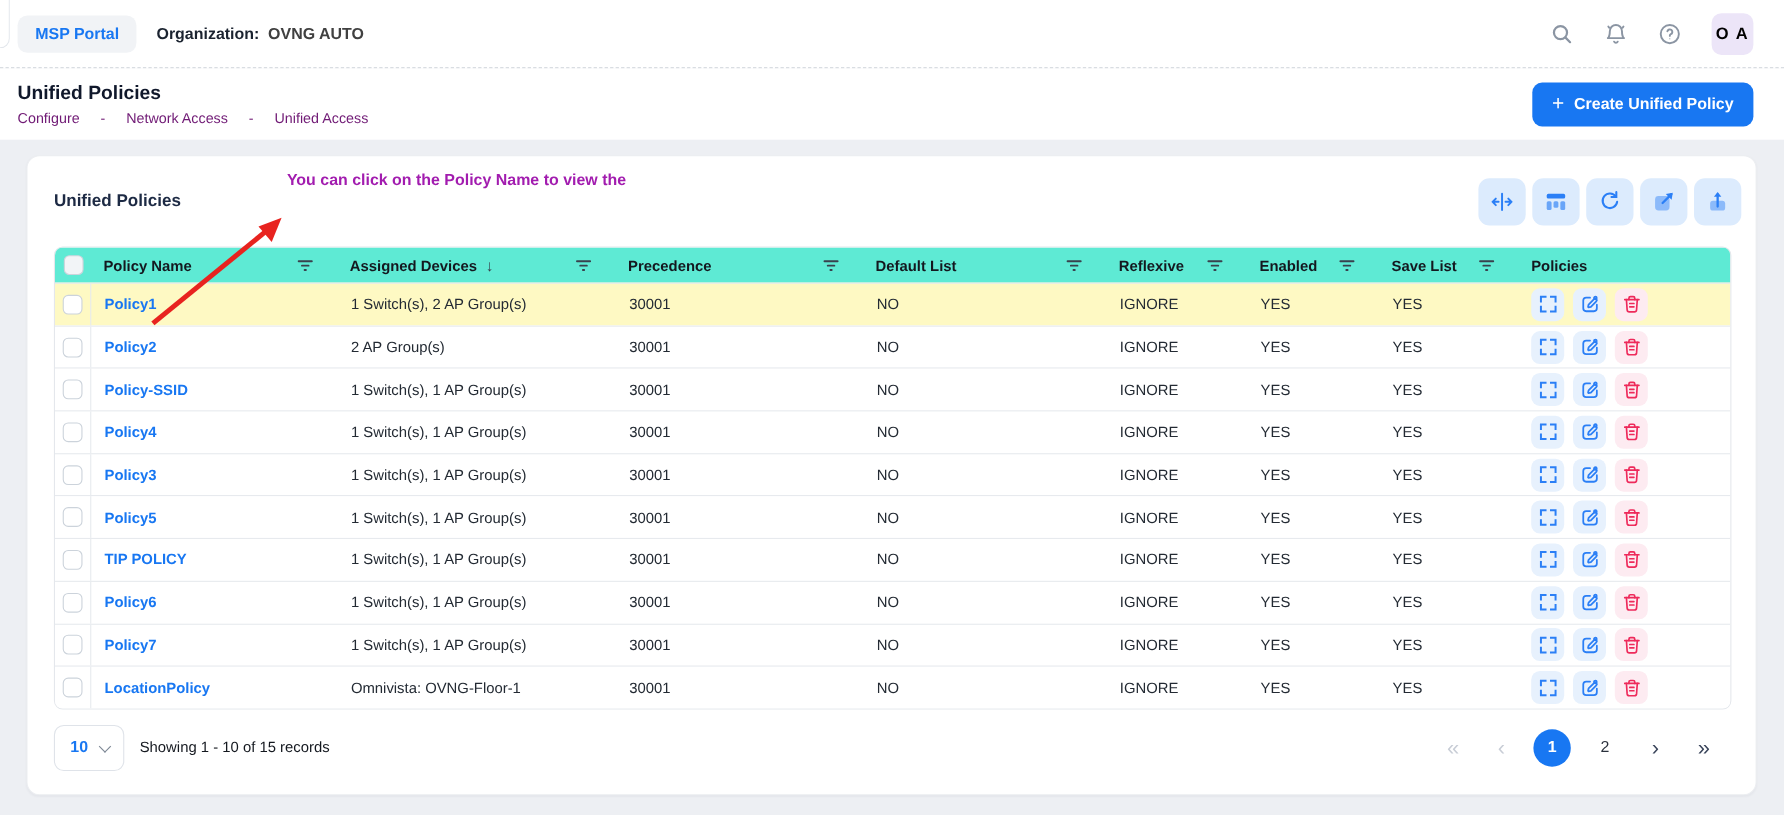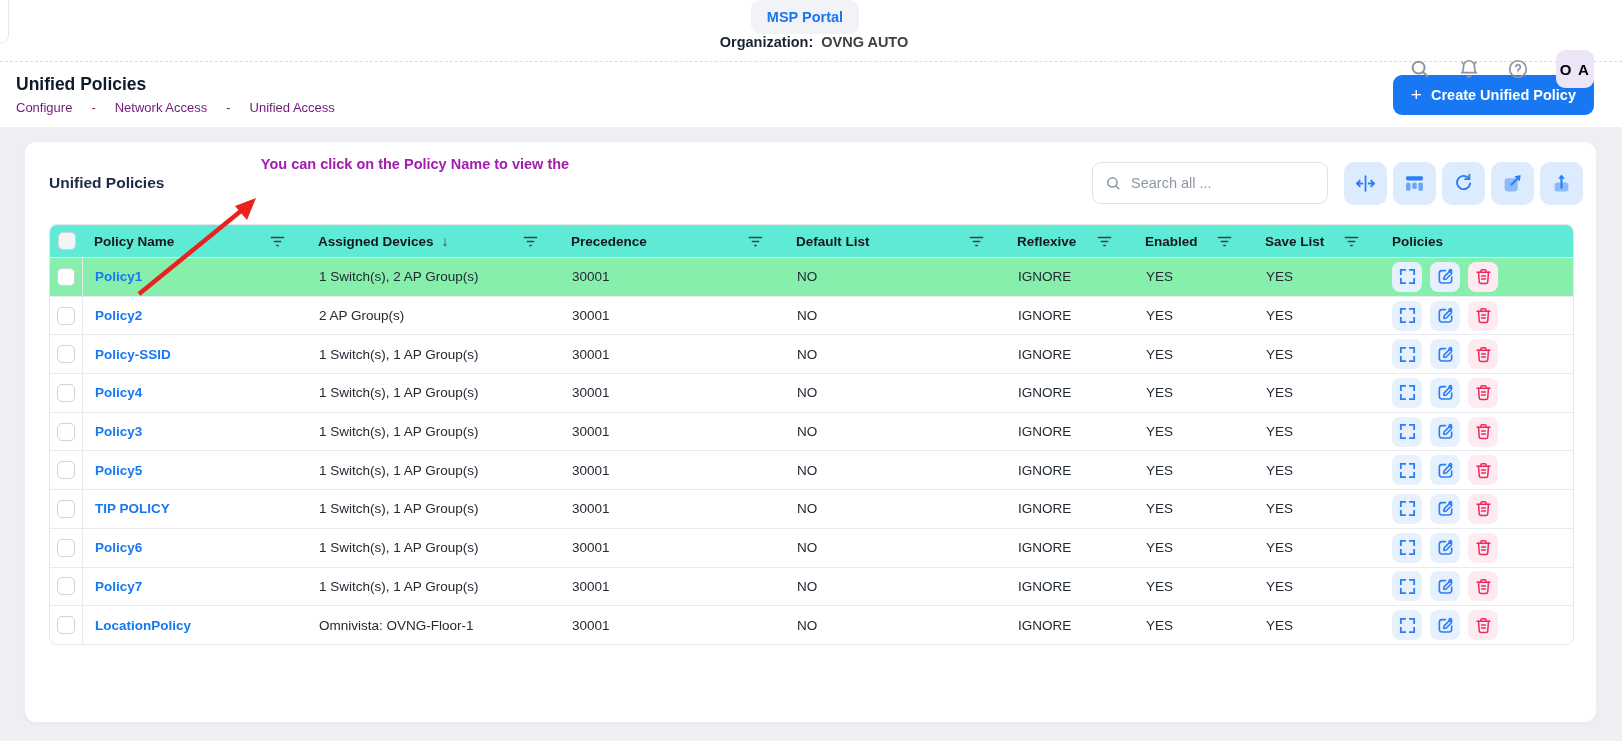--- a/index.html
+++ b/index.html
@@ -1,21 +1,21 @@
 <!DOCTYPE html>
 <html><head>
 <meta charset="utf-8">
 <style>
   * { margin:0; padding:0; box-sizing:border-box; }
   html,body { width:1622px; height:741px; overflow:hidden;
     font-family:"Liberation Sans","DejaVu Sans",sans-serif; background:#edeff3; }
 
   
   .topbar { position:relative; height:62px; background:#fff;
-    border-bottom:1px dashed #d9dde2; display:flex; align-items:center; padding:0 28px 0 16px;flex-direction:column; }
+    border-bottom:1px dashed #d9dde2; display:flex; align-items:center; padding:0 28px 0 16px; }
   .sidebar-sliver { position:absolute; left:0; top:0; width:9px; height:44px; background:#fff;
     border-right:1px solid #e3e7ec; border-bottom:1px solid #e3e7ec; border-bottom-right-radius:12px; }
   .portal-chip { background:#f1f3f6; color:#1877f2; font-weight:700; font-size:14.5px;
     padding:9px 16px; border-radius:9px; cursor:pointer; }
   .org-wrap { margin-left:18px; font-size:14.5px; font-weight:700; color:#1b2330; }
   .org-value { color:#404040; margin-left:8px; cursor:pointer; }
   .topbar-right { margin-left:auto; display:flex; align-items:center; gap:27px; }
   .tb-icon { width:22px; height:22px; color:#8b95a3; cursor:pointer; display:flex; }
   .tb-icon svg { width:100%; height:100%; }
   .avatar { width:38px; height:38px; border-radius:9px; background:#ece5f8; color:#000000;
@@ -57,21 +57,21 @@
   .table { margin:0 24px; width:1525px; border:1px solid #e4e7ec; border-radius:8px; overflow:hidden; }
   .tr { display:grid; grid-template-columns:33px 224px 253px 225px 221px 128px 120px 127px 1fr;
     align-items:center; }
   .thead { height:32px; background:#5eead4; }
   .th { font-size:13.5px; font-weight:700; color:#14181f; display:flex; align-items:center;
     padding:0 22px 0 11px; justify-content:space-between; }
   .th .lbl-wrap { display:flex; align-items:center; gap:8px; }
   .filter-ic { width:15px; height:14px; color:#39414d; cursor:pointer; flex:none; }
   .sort-arrow { font-size:14px; color:#39414d; font-weight:400; }
   .row { height:38.7px; border-top:1px solid #e7eaee; background:#fff; }
-  .row.selected { background:#86efac; }
+  .row.selected { background:#fef9c3; }
   .cell { font-size:13.5px; color:#232a33; padding-left:12px; white-space:nowrap; }
   .cb-cell { display:flex; justify-content:center; align-items:center; align-self:stretch;
     border-right:1px solid #e7eaee; }
   .thead .cb-cell { border-right:none; }
   .checkbox { width:18px; height:18px; border:1.5px solid #ccd3db; border-radius:5px;
     background:#fff; cursor:pointer; }
   .checkbox.hdr { background:#f2f4f7; }
   .policy-link { color:#1877f2; font-weight:600; text-decoration:none; cursor:pointer; }
   .actions-cell { display:flex; gap:8px; padding-left:11px; }
   .act-btn { width:30px; height:30px; border:none; border-radius:8px; display:flex;
@@ -155,27 +155,20 @@
       <div>You can click on the Policy Name to view the</div>
     </div>
     <svg class="anno-arrow" viewBox="0 0 150 118">
       <line x1="14" y1="110" x2="122" y2="22" stroke="#e8231f" stroke-width="4.5"></line>
       <polygon points="131,14 110,22 122,36" fill="#e8231f"></polygon>
     </svg>
 
     <div class="card-header">
       <div class="card-title">Unified Policies</div>
       <div class="card-header-right">
-        <div class="search-box">
-          <svg viewBox="0 0 24 24" fill="none" stroke="currentColor" stroke-width="2.2" stroke-linecap="round">
-            <circle cx="10.5" cy="10.5" r="6.5"></circle>
-              <path d="M15.5 15.5 L19.5 19.5"></path>
-            </svg>
-          <input type="text" placeholder="Search all ..." style="">
-        </div>
         <button class="tool-btn" title="">
           <svg viewBox="0 0 20 20" fill="none" stroke="currentColor" stroke-width="1.7" stroke-linecap="round" stroke-linejoin="round">
             <path d="M10 3v14"></path>
               <path d="M7 10H1.8M4.6 7.2 1.8 10l2.8 2.8"></path>
               <path d="M13 10h5.2M15.4 7.2 18.2 10l-2.8 2.8"></path>
             </svg>
         </button>
         <button class="tool-btn">
           <svg viewBox="0 0 20 20" fill="currentColor">
             <rect x="2" y="3" width="16" height="4.2" rx="1.4"></rect>
@@ -637,15 +630,30 @@
                   <path d="M7.2 5.6V4.3a1.5 1.5 0 0 1 1.5-1.5h2.6a1.5 1.5 0 0 1 1.5 1.5v1.3"></path>
               <path d="M4.8 5.6l.7 10a2 2 0 0 0 2 1.8h5a2 2 0 0 0 2-1.8l.7-10"></path>
               <path d="M8 9.4h4M8 12.6h4"></path>
                 </svg>
           </button>
         </div>
       </div>
     </div>
     </div>
 
+    <div class="card-footer">
+      <div class="page-size">
+        <span class="val">10</span>
+        <span class="caret"></span>
+      </div>
+      <div class="showing">Showing 1 - 10 of 15 records</div>
+      <div class="pagination">
+        <span class="pg disabled">«</span>
+        <span class="pg disabled">‹</span>
+        <span class="pg-num current">1</span>
+        <span class="pg-num">2</span>
+        <span class="pg">›</span>
+        <span class="pg">»</span>
+      </div>
+    </div>
 
   </div>
 </div>
 
 </body></html>

